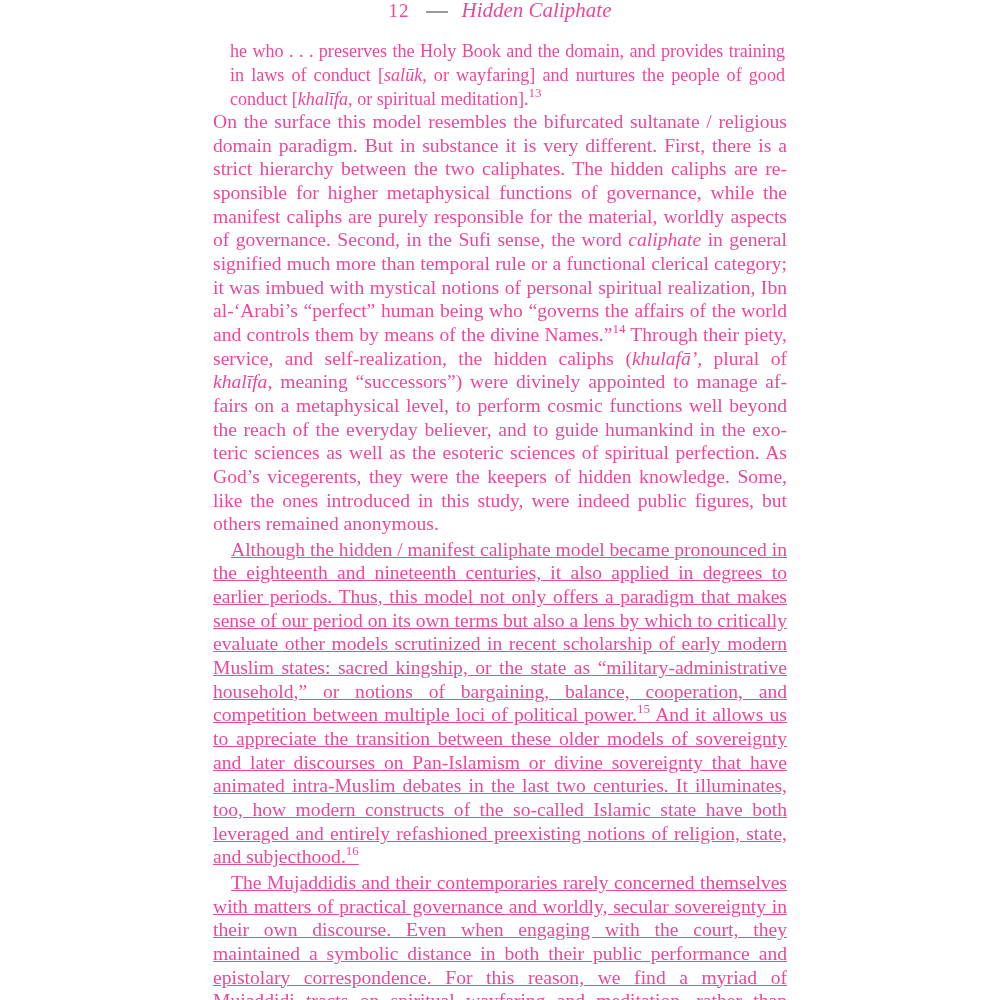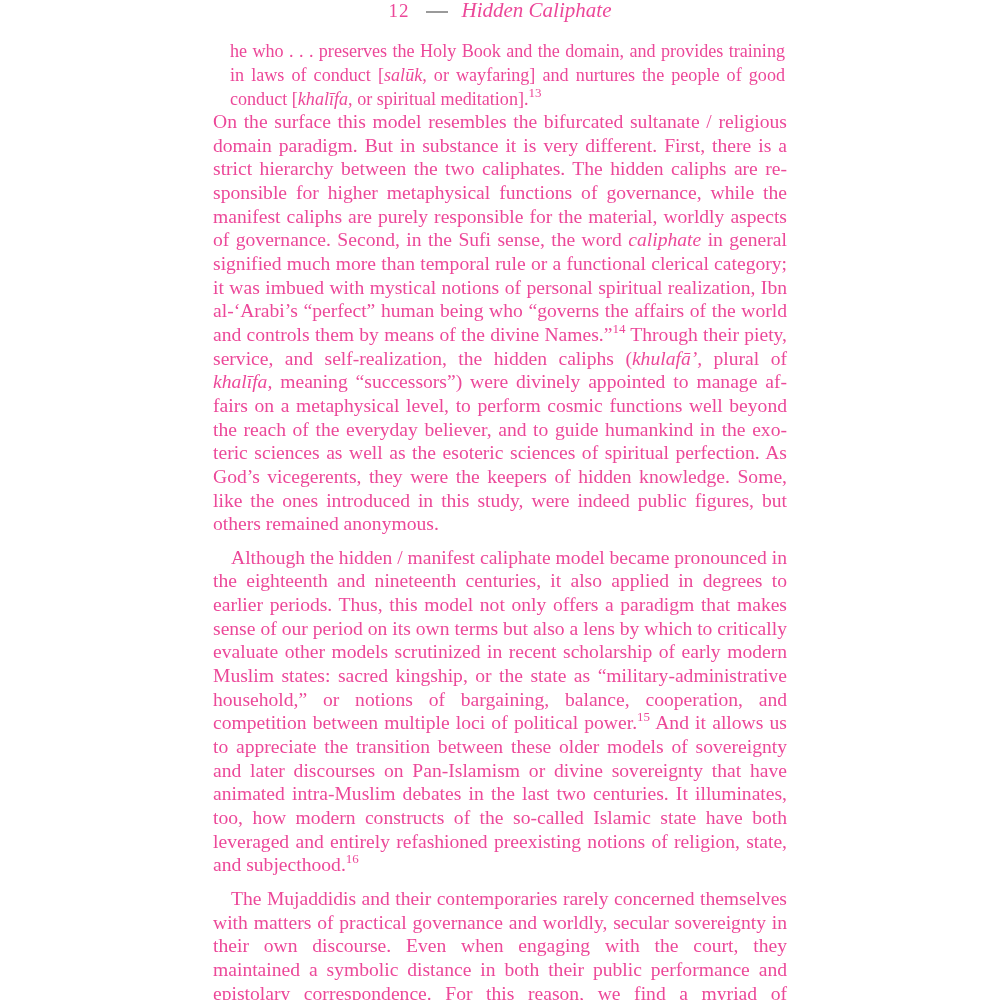--- a/index.html
+++ b/index.html
@@ -5,21 +5,21 @@
   html, body { margin: 0; padding: 0; background: #ffffff; }
   body { width: 1000px; height: 1000px; overflow: hidden; position: relative; }
   .page { position: absolute; left: 0; top: 0; width: 808px; height: 1000px; color: #ec4899; font-family: "Liberation Serif", "DejaVu Serif", serif; }
   .running-head { position: absolute; top: -3px; left: 0; width: 1000px; text-align: center; font-size: 21px; line-height: 26px; }
   .running-head .folio { font-size: 19px; letter-spacing: 1px; }
   .running-head .sep { display: inline-block; width: 22px; height: 2px; background: #9a9a9a; vertical-align: middle; margin: 0 14px 0 16px; }
   .running-head .title { font-style: italic; }
   .extract { position: absolute; left: 230px; top: 39px; width: 555px; font-size: 18.1px; line-height: 24px; text-align: justify; }
   .body-text { position: absolute; left: 213px; top: 110px; width: 574px; font-size: 19.6px; line-height: 23.65px; text-align: justify; hyphens: manual; }
   .body-text p { margin: 0; }
-  .body-text p.indent { text-indent: 18px; margin-top: 10px; }
+  .body-text p.indent { text-indent: 18px; margin-top: 2px; text-decoration: underline; }
   .extract p { margin: 0; }
   sup { font-size: 13px; line-height: 0; vertical-align: 8px; }
   i { }
 </style>
 </head>
 <body>
 
 <div class="page">
 
   <div class="running-head">

